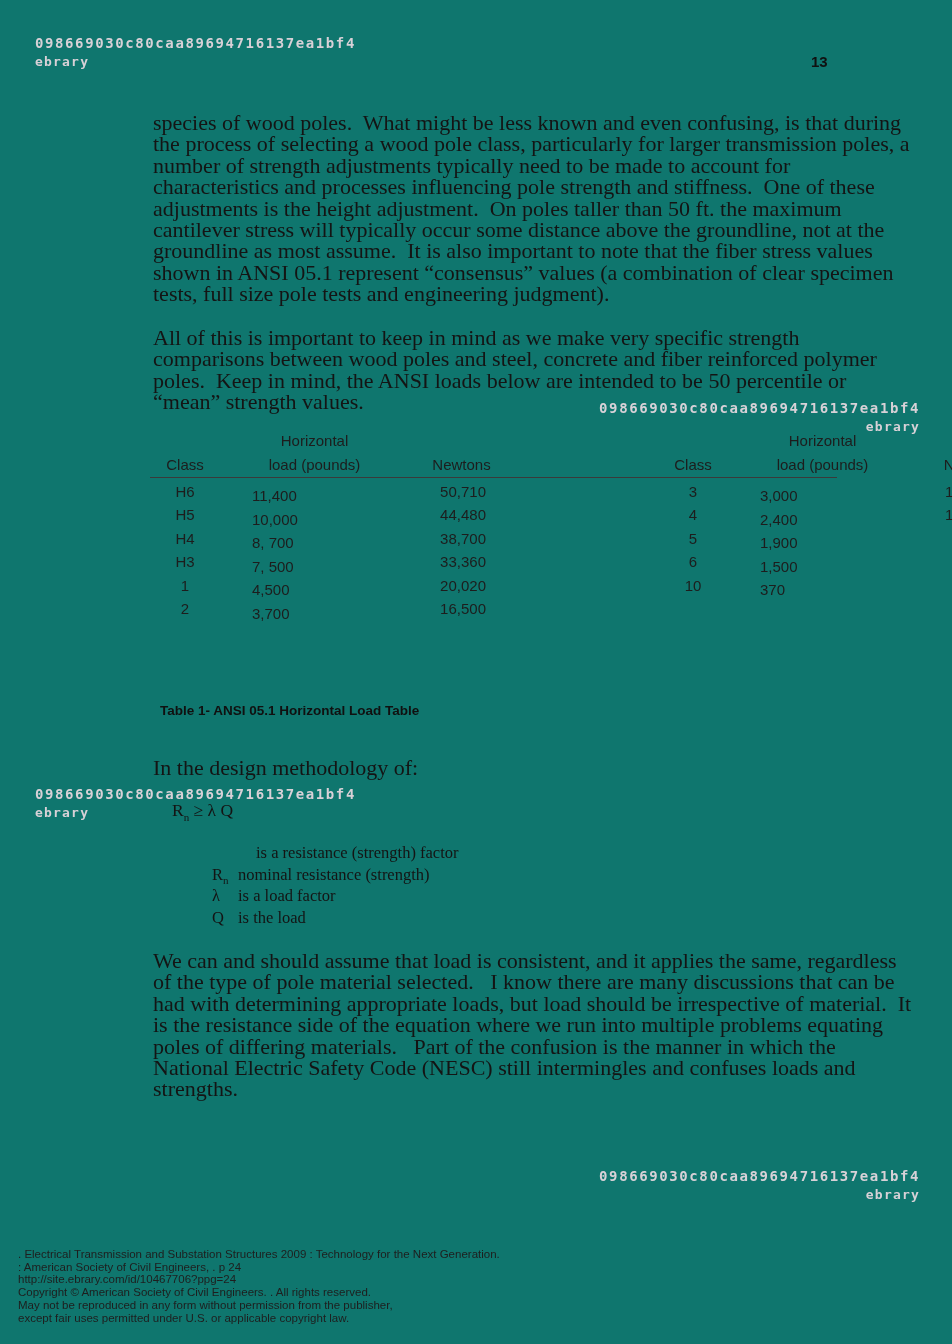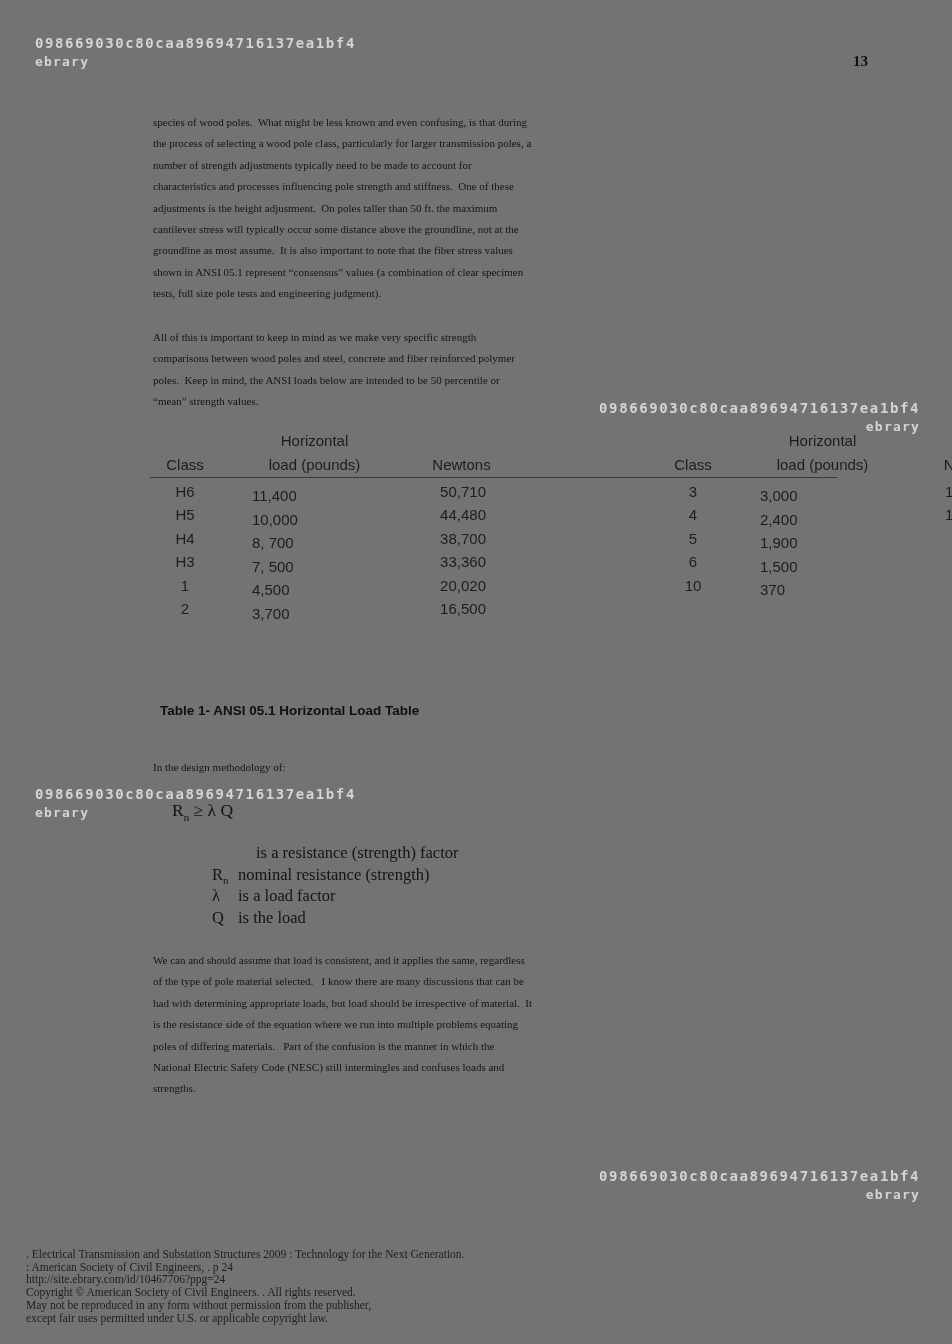--- a/index.html
+++ b/index.html
@@ -1,32 +1,32 @@
 <!DOCTYPE html>
 <html><head>
 <meta charset="utf-8">
 <style>
   html,body{margin:0;padding:0;background:#ffffff;}
-  .page{position:relative;width:952px;height:1344px;background:#737373;overflow:hidden;}
+  .page{position:relative;width:952px;height:1344px;background:#0f766e;overflow:hidden;}
 
   
   .wm{position:absolute;font-family:"DejaVu Sans Mono",monospace;font-weight:bold;color:#d8d1d7;}
   .wm .hash{font-size:14px;letter-spacing:1.6px;line-height:20px;}
   .wm .brand{font-size:13px;letter-spacing:1.2px;line-height:18px;}
   .wm.right{text-align:right;}
 
   
   .hdr-title{position:absolute;left:85px;top:53px;font-family:"Liberation Sans",sans-serif;
     font-weight:bold;font-size:15px;color:#101010;white-space:nowrap;}
-  .hdr-page{position:absolute;left:853px;top:53px;font-family:Liberation Serif, serif;
+  .hdr-page{position:absolute;left:811px;top:53px;font-family:Liberation Sans, sans-serif;
     font-weight:bold;font-size:15px;color:#101010;}
 
   
   .para{position:absolute;left:153px;width:760px;font-family:"Liberation Serif",serif;
-    font-size:11px;line-height:21.4px;color:#141414;white-space:pre-wrap;}
+    font-size:22px;line-height:21.4px;color:#141414;white-space:pre-wrap;}
   #p1{top:112px;}
   #p2{top:327px;}
   #p3{top:950px;}
   #design-intro{top:757px;}
 
   
   .formula{position:absolute;left:172px;top:800px;font-family:"Liberation Serif",serif;
     font-size:17.5px;color:#141414;}
   .formula sub,.defs sub{font-size:11px;}
 
@@ -47,21 +47,21 @@
   .c-center{text-align:center;}
   .c-load{padding-right:30px;margin-top:9px;}
   .c-newt{text-align:right;padding-right:28px;}
   .c-newt2{text-align:right;padding-right:38px;}
   .c-head{text-align:center;}
 
   .caption{position:absolute;left:160px;top:703px;font-family:"Liberation Sans",sans-serif;
     font-weight:bold;font-size:13.5px;color:#101010;}
 
   
-  .footer{position:absolute;left:26px;top:1248px;font-family:Liberation Serif, serif;
+  .footer{position:absolute;left:18px;top:1248px;font-family:Liberation Sans, sans-serif;
     font-size:11.5px;line-height:12.7px;color:#1e1e1e;}
 </style>
 </head>
 <body>
 
 <div class="page">
 
   <div class="wm" style="left:35px;top:33px;">
     <div class="hash">098669030c80caa89694716137ea1bf4</div>
     <div class="brand">ebrary</div>

